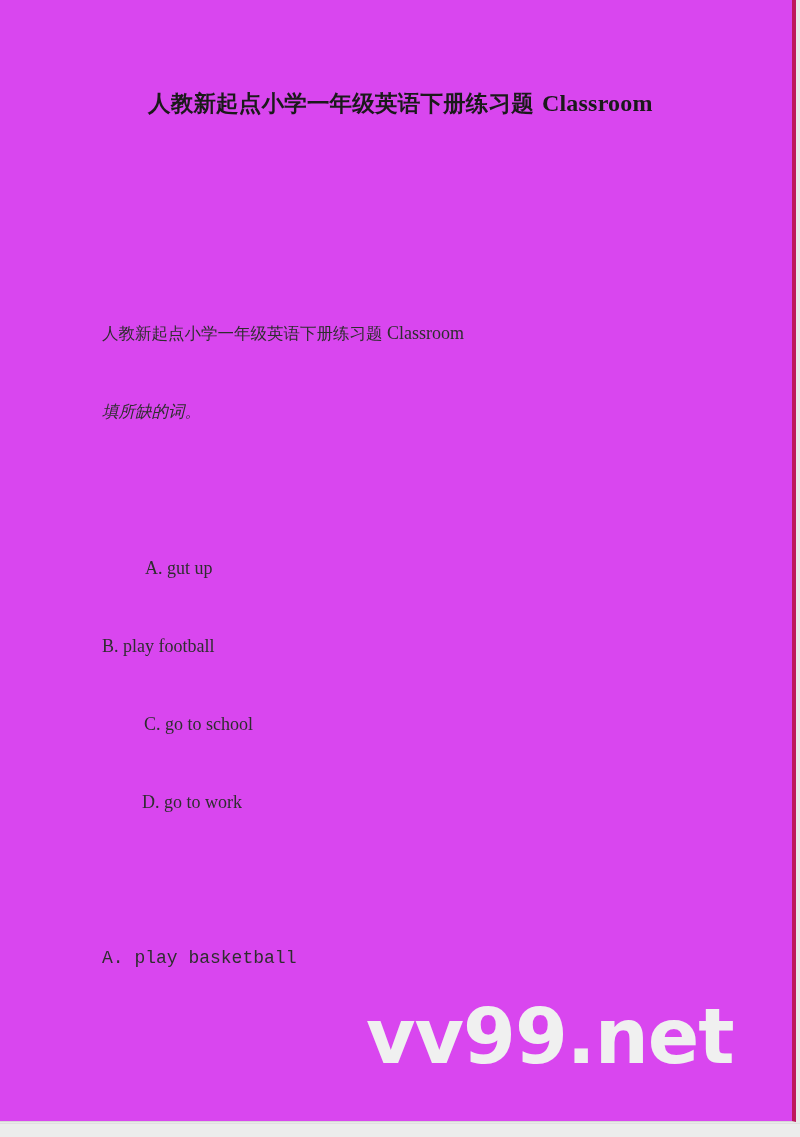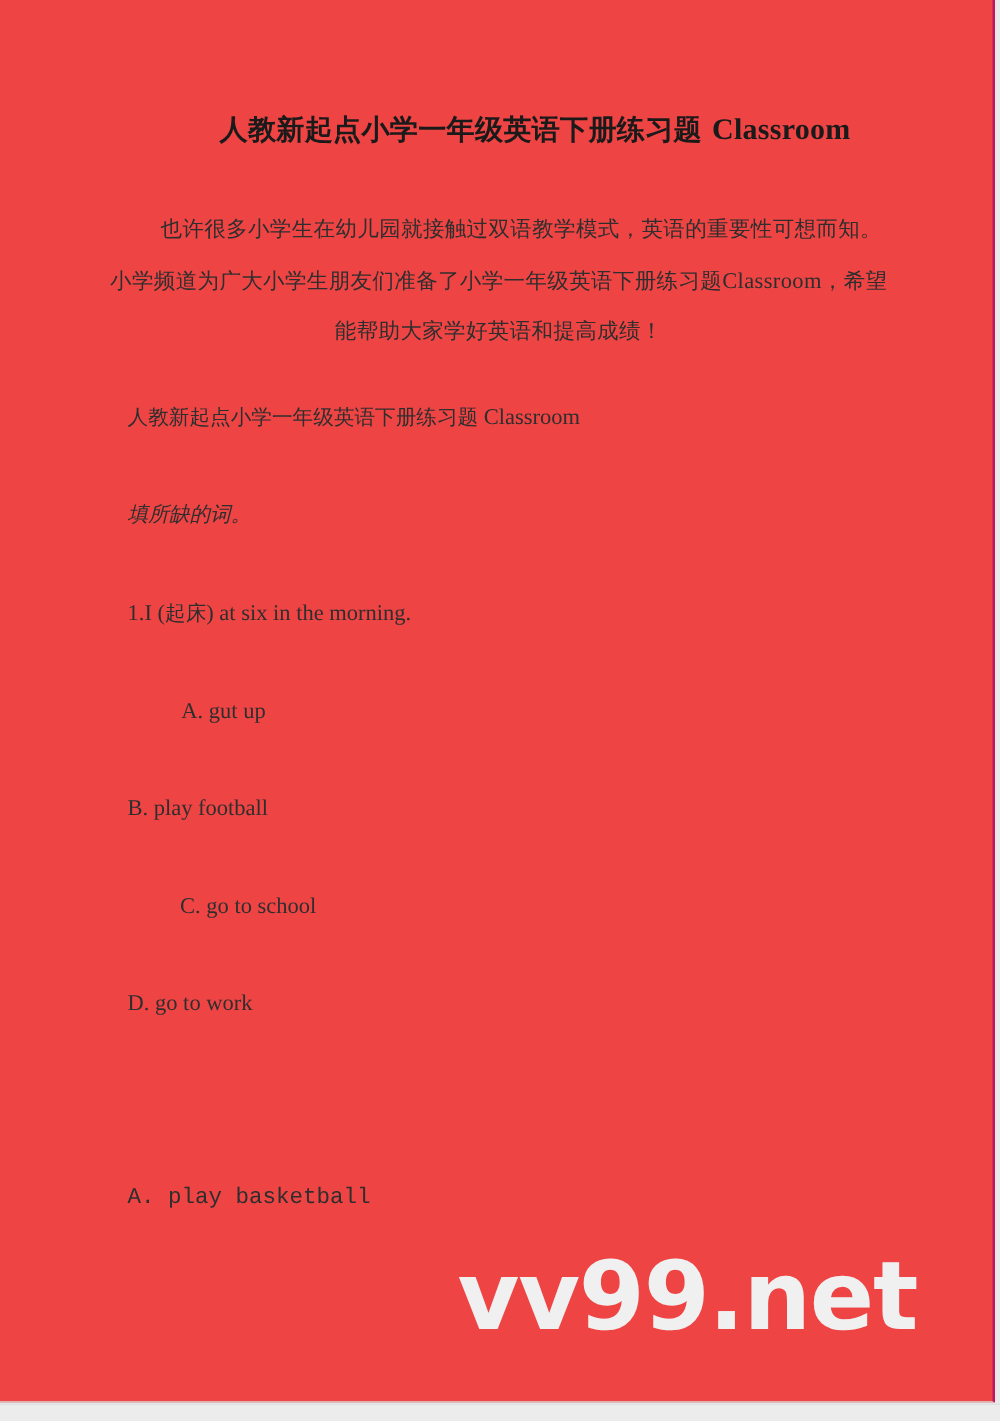--- a/index.html
+++ b/index.html
@@ -9,25 +9,24 @@
       height: 1137px;
       overflow: hidden;
       background: #e9e9e9;
     }
     .page {
       position: absolute;
       left: 0;
       top: 0;
       width: 796px;
       height: 1122px;
-      background: #ef4444;
-      border-right: 2px solid #be185d;
+      background: #d946ef;
+      border-right: 4px solid #be185d;
       border-bottom: 1px solid #d6d6d6;
       box-sizing: border-box;
-      text-align: center;
     }
     .bottom-strip {
       position: absolute;
       left: 0;
       top: 1123px;
       width: 800px;
       height: 14px;
       background: #ececec;
       border-top: 1px solid #e0e0e0;
     }
@@ -90,32 +89,30 @@
       user-select: none;
     }
   </style>
 </head>
 <body>
 
 <div class="page">
 
   <div class="title"><span>人教新起点小学一年级英语下册练习题</span> <span class="latin">Classroom</span></div>
 
-  <p class="intro"><span>也许很多小学生在幼儿园就接触过双语教学模式，英语的重要性可想而知。小学频道为广大小学生朋友们准备了小学一年级英语下册练习题</span><span class="latin">Classroom</span><span>，希望能帮助大家学好英语和提高成绩！</span></p>
 
   <div class="line" style="top:323px;"><span class="cjk">人教新起点小学一年级英语下册练习题</span> <span>Classroom</span></div>
 
   <div class="line" style="top:401px;font-style:italic;"><span class="cjk">填所缺的词。</span></div>
 
-  <div class="line" style="top:480px;"><span>1.I (</span><span class="cjk">起床</span><span>) at six in the morning.</span></div>
 
   <div class="line" style="top:558px;margin-left:43px;">A. gut up</div>
   <div class="line" style="top:636px;font-family:Liberation Serif, serif;">B. play football</div>
   <div class="line" style="top:714px;margin-left:42px;">C. go to school</div>
-  <div class="line" style="top:792px;">D. go to work</div>
+  <div class="line" style="top:792px;margin-left:40px;">D. go to work</div>
 
 
   <div class="line" style="top:948px;font-family:Liberation Mono, monospace;">A. play basketball</div>
 
   <div class="watermark">vv99.net</div>
 </div>
 
 <div class="bottom-strip"></div>
 
 </body></html>

